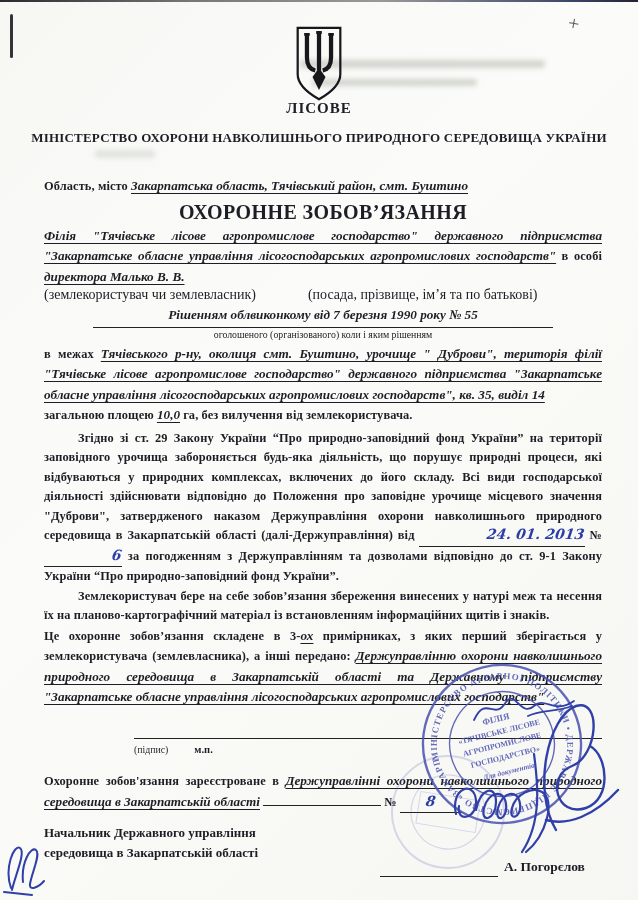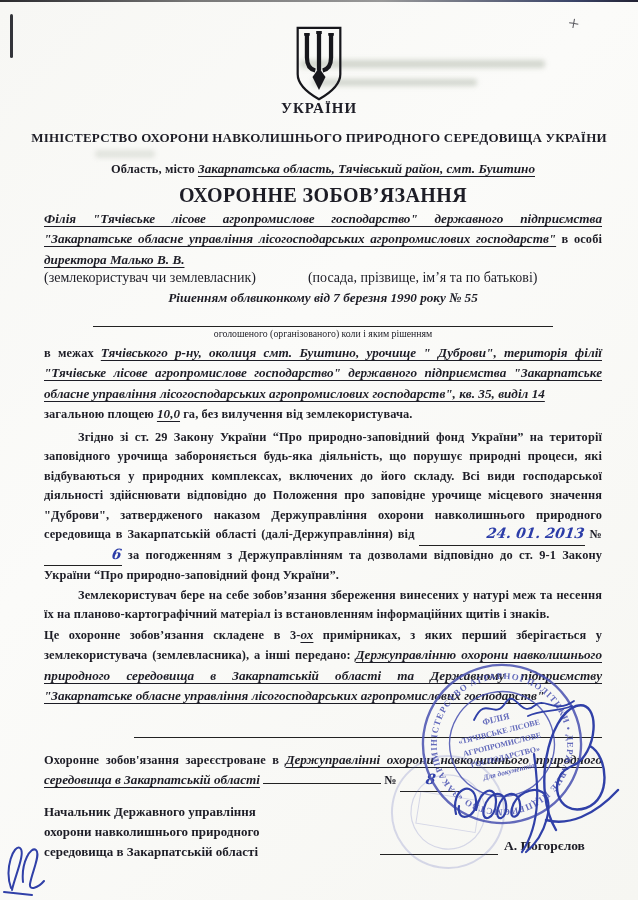--- a/index.html
+++ b/index.html
@@ -24,22 +24,22 @@
   p{margin:0;}
   .j{text-align:justify;}
   b{font-weight:bold;letter-spacing:.1px;}
   .fill{font-style:italic;font-weight:bold;font-size:13.2px;text-decoration:underline;
     text-underline-offset:3px;text-decoration-thickness:1px;}
   .cap{font-size:9.8px;font-weight:normal;line-height:13px;color:#22222a;}
   .caps-row{display:flex;font-size:14px;line-height:14px;margin:1px 0 3px 0;}
   .caps-row .c2{margin-left:52px;}
   .center{text-align:center;}
   .title{font-size:20px;font-weight:bold;text-align:center;letter-spacing:.4px;margin:3px 0 2px 0;line-height:24px;}
-  .region{margin-top:7px;text-align:center;}
-  .decision-line{display:inline-block;min-width:460px;border-bottom:1px solid #222;padding-bottom:17px;}
+  .region{margin-top:24px;}
+  .decision-line{display:inline-block;min-width:460px;border-bottom:1px solid #222;padding-bottom:1px;}
   .decision-line .fill{text-decoration:none;}
   .blank{display:inline-block;border-bottom:1px solid #222;text-align:center;vertical-align:baseline;}
   .blank.date{min-width:108px;}
   .blank.num{min-width:62px;}
   .hw{font-family:"DejaVu Serif",serif;font-style:italic;font-weight:bold;color:#2c3da8;
     display:inline-block;transform:skewX(-8deg);font-size:14px;line-height:12px;}
   .indent{text-indent:34px;}
   .mt{margin-top:3px;}
 
   .sig-row{display:flex;margin-top:14px;}
@@ -81,21 +81,21 @@
     <svg class="emblem" width="58" height="76" viewBox="0 0 60 82">
       <path d="M7 2 H53 V52 Q53 66 30 79 Q7 66 7 52 Z" fill="none" stroke="#17171c" stroke-width="2.4"></path>
       <g stroke="#17171c" stroke-width="4.6" fill="none">
         <path d="M17 9 V34 Q17 46 26 48"></path>
         <path d="M43 9 V34 Q43 46 34 48"></path>
         <path d="M30 7 V48"></path>
       </g>
       <path d="M30 45 L37 55 L30 69 L23 55 Z" fill="#17171c"></path>
       <path d="M14 9 h6 M40 9 h6 M27 7 h6" stroke="#17171c" stroke-width="3"></path>
     </svg>
-    <div class="country">УКРАЇНИ</div>
+    <div class="country">ЛІСОВЕ</div>
     <div class="ministry">МІНІСТЕРСТВО ОХОРОНИ НАВКОЛИШНЬОГО ПРИРОДНОГО СЕРЕДОВИЩА УКРАЇНИ</div>
   </header>
 
   <main class="content">
     <p class="region">
       <b>Область, місто</b>
       <span class="fill">Закарпатська область, Тячівський район, смт. Буштино</span>
     </p>
 
     <div class="title">ОХОРОННЕ ЗОБОВ’ЯЗАННЯ</div>
@@ -141,35 +141,38 @@
 
     <p class="j">
       <b>Це охоронне зобов’язання складене в 3-</b><span class="fill">ох</span>
       <b>примірниках, з яких перший зберігається у землекористувача (землевласника), а інші передано:</b>
       <span class="fill">Держуправлінню охорони навколишнього природного середовища в Закарпатській області та  Державному підприємству "Закарпатське обласне управління лісогосподарських агропромислових господарств"</span>
     </p>
 
     <div class="sig-row">
       <div class="sig-right">
         <span class="pline"></span>
+        <div class="pcap">
+          <span>(підпис)</span>
+          <span class="mp">м.п.</span>
+        </div>
       </div>
     </div>
 
     <p class="j registered">
       <b>Охоронне зобов'язання зареєстроване в</b>
       <span class="fill">Держуправлінні охорони навколишнього природного середовища в Закарпатській області</span>
       <span class="tail-blank" style="width:118px"></span>
       <b>№</b>
       <span class="blank num"><span class="hw">8</span></span>
     </p>
 
     <div class="chief-row">
       <div class="chief-left">
         <div>Начальник Державного управління</div>
-        <div>охорони навколишнього природного</div>
         <div>середовища в Закарпатській області</div>
 
       </div>
       <div class="chief-right">
         <div class="chief-sign">
           <span class="chief-line"></span>
           <span class="chief-name">А. Погорєлов</span>
         </div>
 
       </div>

